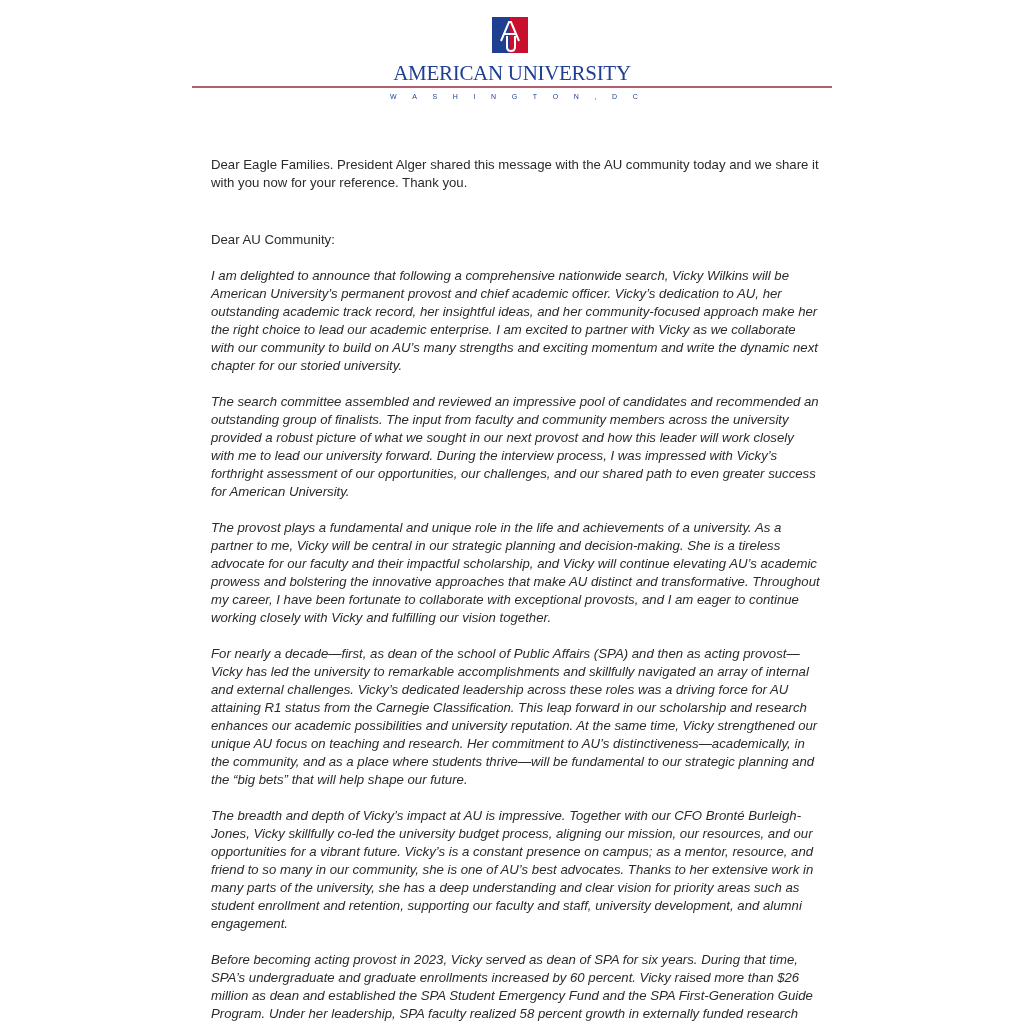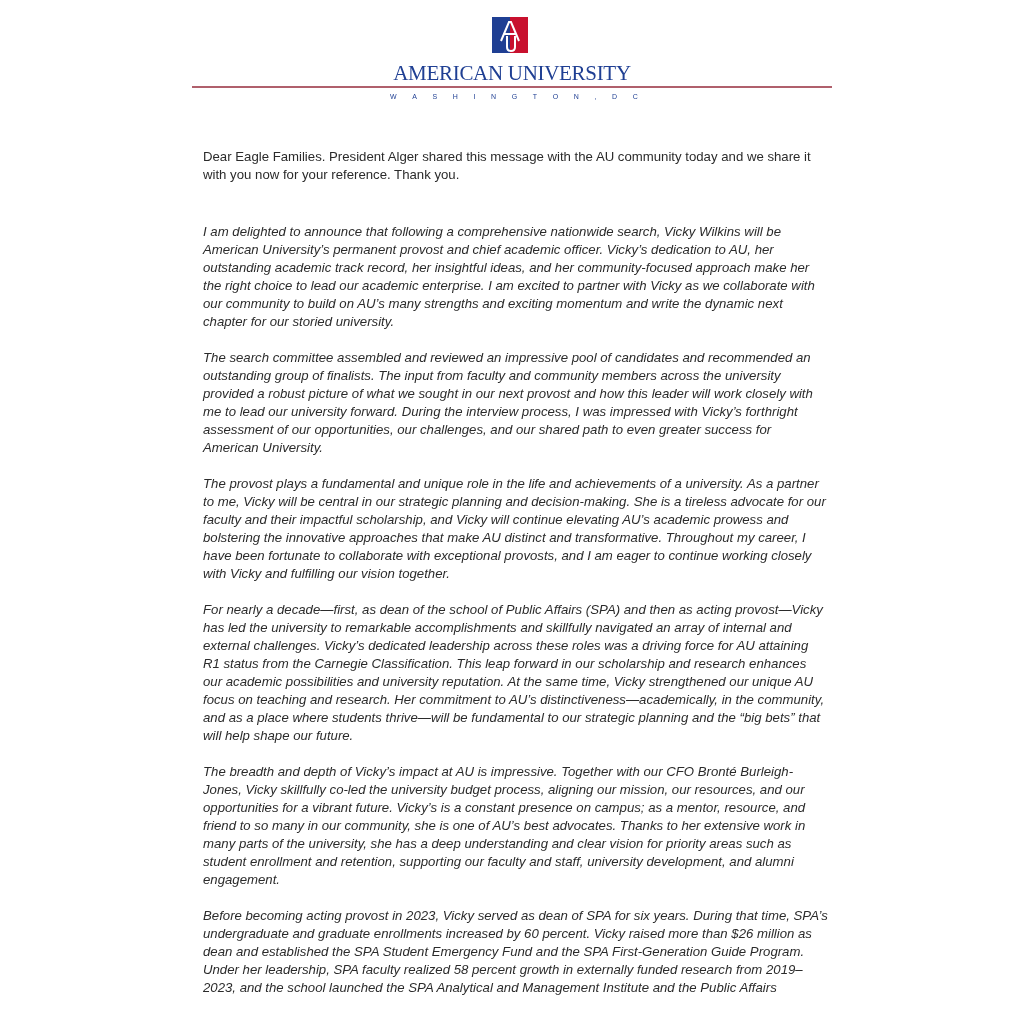--- a/index.html
+++ b/index.html
@@ -75,21 +75,21 @@
   .content {
     position: absolute;
     left: 203px;
     top: 148px;
     width: 625px;
     font-size: 13.2px;
     line-height: 18px;
     color: #2b2b2b;
   }
   .content p {
-    margin: 0;
+    margin: 8px;
   }
   .intro { margin-bottom: 39px !important; }
   .greeting { margin-bottom: 18px !important; }
   .para { margin-bottom: 18px !important; font-style: italic; }
 </style>
 </head>
 <body>
 
 <div class="header">
   <div class="logo-mark">
@@ -114,19 +114,20 @@
     <span>O</span>
     <span>N</span>
     <span>,</span>
     <span>D</span>
     <span>C</span>
   </div>
 </div>
 
 <div class="content">
   <p class="intro">Dear Eagle Families. President Alger shared this message with the AU community today and we share it with you now for your reference. Thank you.</p>
+  <p class="greeting">Dear AU Community:</p>
   <p class="para">I am delighted to announce that following a comprehensive nationwide search, Vicky Wilkins will be American University’s permanent provost and chief academic officer. Vicky’s dedication to AU, her outstanding academic track record, her insightful ideas, and her community-focused approach make her the right choice to lead our academic enterprise. I am excited to partner with Vicky as we collaborate with our community to build on AU’s many strengths and exciting momentum and write the dynamic next chapter for our storied university.</p>
   <p class="para">The search committee assembled and reviewed an impressive pool of candidates and recommended an outstanding group of finalists. The input from faculty and community members across the university provided a robust picture of what we sought in our next provost and how this leader will work closely with me to lead our university forward. During the interview process, I was impressed with Vicky’s forthright assessment of our opportunities, our challenges, and our shared path to even greater success for American University.</p>
   <p class="para">The provost plays a fundamental and unique role in the life and achievements of a university. As a partner to me, Vicky will be central in our strategic planning and decision-making. She is a tireless advocate for our faculty and their impactful scholarship, and Vicky will continue elevating AU’s academic prowess and bolstering the innovative approaches that make AU distinct and transformative. Throughout my career, I have been fortunate to collaborate with exceptional provosts, and I am eager to continue working closely with Vicky and fulfilling our vision together.</p>
   <p class="para">For nearly a decade—first, as dean of the school of Public Affairs (SPA) and then as acting provost—Vicky has led the university to remarkable accomplishments and skillfully navigated an array of internal and external challenges. Vicky’s dedicated leadership across these roles was a driving force for AU attaining R1 status from the Carnegie Classification. This leap forward in our scholarship and research enhances our academic possibilities and university reputation. At the same time, Vicky strengthened our unique AU focus on teaching and research. Her commitment to AU’s distinctiveness—academically, in the community, and as a place where students thrive—will be fundamental to our strategic planning and the “big bets” that will help shape our future.</p>
   <p class="para">The breadth and depth of Vicky’s impact at AU is impressive. Together with our CFO Bronté Burleigh-Jones, Vicky skillfully co-led the university budget process, aligning our mission, our resources, and our opportunities for a vibrant future. Vicky’s is a constant presence on campus; as a mentor, resource, and friend to so many in our community, she is one of AU’s best advocates. Thanks to her extensive work in many parts of the university, she has a deep understanding and clear vision for priority areas such as student enrollment and retention, supporting our faculty and staff, university development, and alumni engagement.</p>
   <p class="para">Before becoming acting provost in 2023, Vicky served as dean of SPA for six years. During that time, SPA’s undergraduate and graduate enrollments increased by 60 percent. Vicky raised more than $26 million as dean and established the SPA Student Emergency Fund and the SPA First-Generation Guide Program. Under her leadership, SPA faculty realized 58 percent growth in externally funded research from 2019–2023, and the school launched the SPA Analytical and Management Institute and the Public Affairs</p>
 </div>
 
 </body></html>

